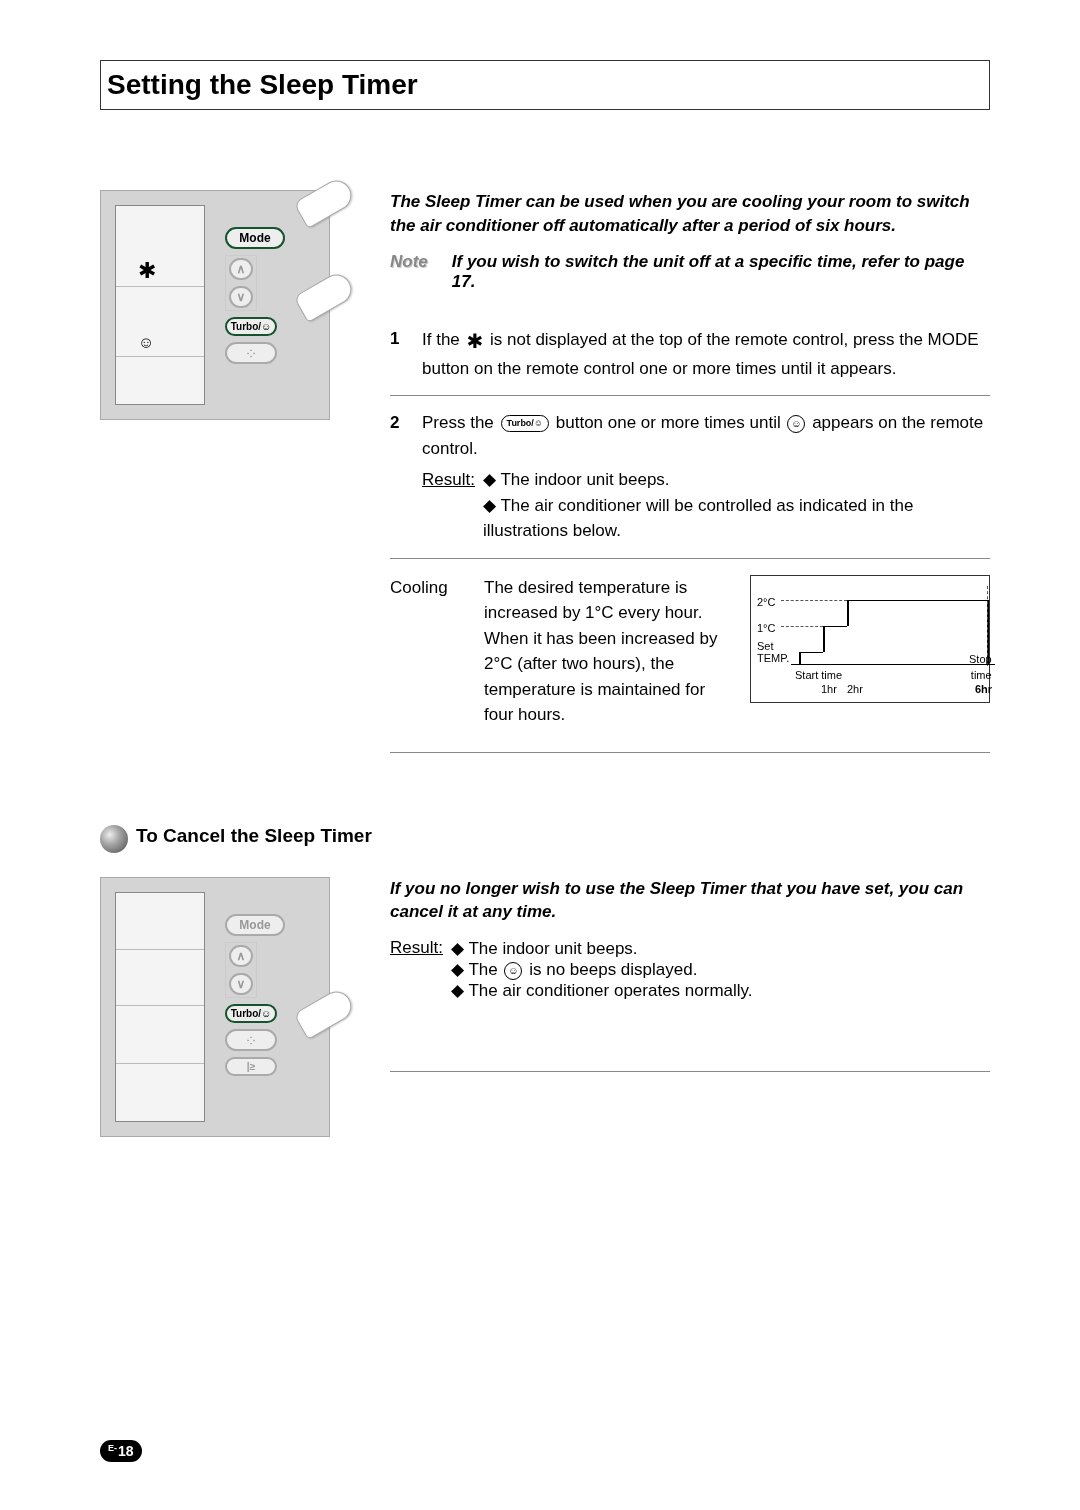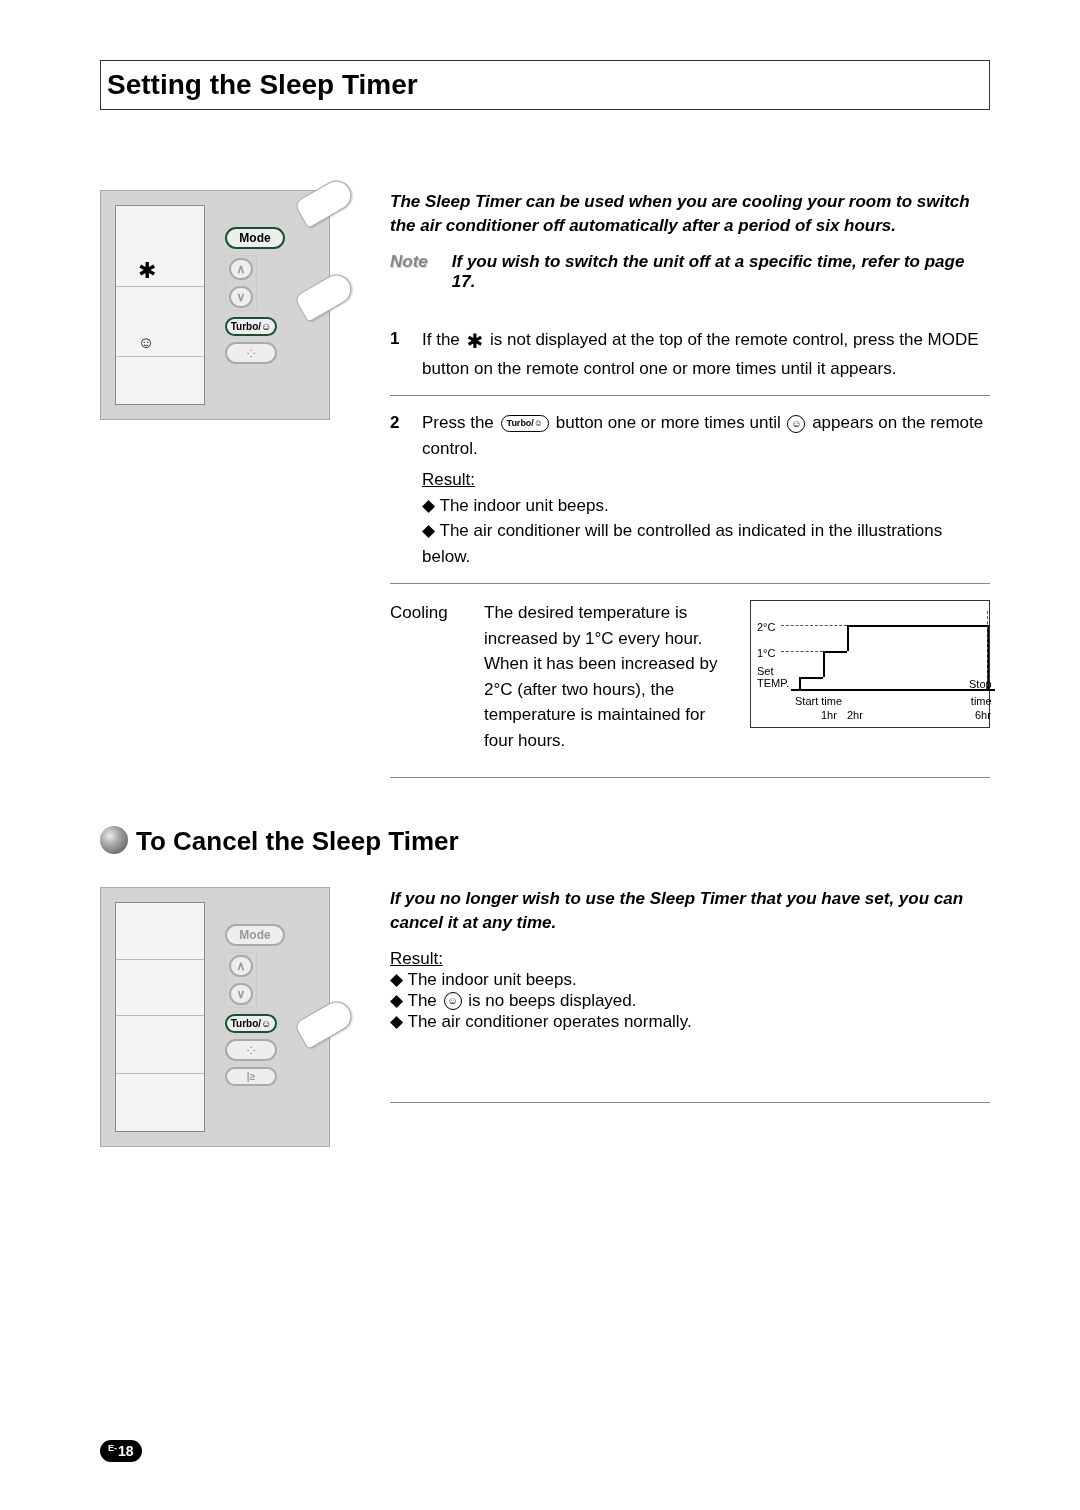--- a/index.html
+++ b/index.html
@@ -105,43 +105,43 @@
     font-size:10px; line-height:16px; text-align:center; position:relative;
     margin:0 2px;
   }
   .inline-pill {
     display:inline-block; vertical-align:middle;
     border:1.5px solid #000; border-radius:10px;
     font-size:9px; padding:1px 5px; margin:0 2px; font-weight:bold;
   }
   .inline-snow { display:inline-block; vertical-align:middle; font-size:20px; margin:0 2px;}
 
-  .result-row { display:flex; gap:0; margin-top:6px;flex-direction:column;}
+  .result-row { display:flex; gap:8px; margin-top:6px;}
   .result-label { text-decoration:underline; flex-shrink:0;}
   .bullets { flex:1; }
   .bullets div::before { content:"◆ "; }
 
   .cooling-block { display:flex; gap:26px; padding:12px 0 20px 0; font-size:17px; line-height:1.5;}
   .cooling-label { width:68px; flex-shrink:0;}
   .cooling-text { width:240px;}
   .chart-box {
     flex:1; border:1px solid #333; height:128px; position:relative;
     font-size:11px;
   }
   .chart-box .ylab { position:absolute; left:6px; }
   .chart-box .xlab { position:absolute; bottom:4px; }
   .chart-line { position:absolute; background:#000; height:1.5px; }
   .chart-vline { position:absolute; background:#000; width:1.5px;}
   .chart-dash { position:absolute; border-top:1.5px dashed #555; height:0;}
   .chart-vdash { position:absolute; border-left:1.5px dashed #555; width:0;}
 
   .subtitle {
-    font-size: 26px;
+    font-size: 19px;
     font-weight: bold;
-    margin: 44px 0 30px 0;
+    margin: 68px 0 30px 0;
     position: relative;
     padding-left: 36px;
   }
   .subtitle-dot {
     position:absolute; left:0; top:0; width:28px; height:28px;
     background: radial-gradient(circle at 35% 35%, #eee 0%, #aaa 35%, #666 80%);
     border-radius:50%;
   }
 
   .page-num {
@@ -240,21 +240,21 @@
 
           <div class="chart-dash" style="left:30px; top:24px; width:66px;"></div>
           <div class="chart-dash" style="left:30px; top:50px; width:42px;"></div>
           <div class="chart-vdash" style="left:236px; top:10px; height:80px;"></div>
 
           <span class="xlab" style="left:44px; bottom:18px;">
             <span>Start time</span>
           </span>
           <span class="xlab" style="left:70px;">1hr</span>
           <span class="xlab" style="left:96px;">2hr</span>
-          <span class="xlab" style="left:224px;">6hr</span>
+          <span class="xlab" style="left:224px;font-weight:bold;">6hr</span>
           <span class="xlab" style="left:218px; bottom:18px;text-align:right;">
             <span>Stop time</span>
           </span>
 
           <div class="chart-line" style="left:40px; top:88px; width:204px;"></div>
         </div>
       </div>
       <hr class="hr">
     </div>
   </div>

